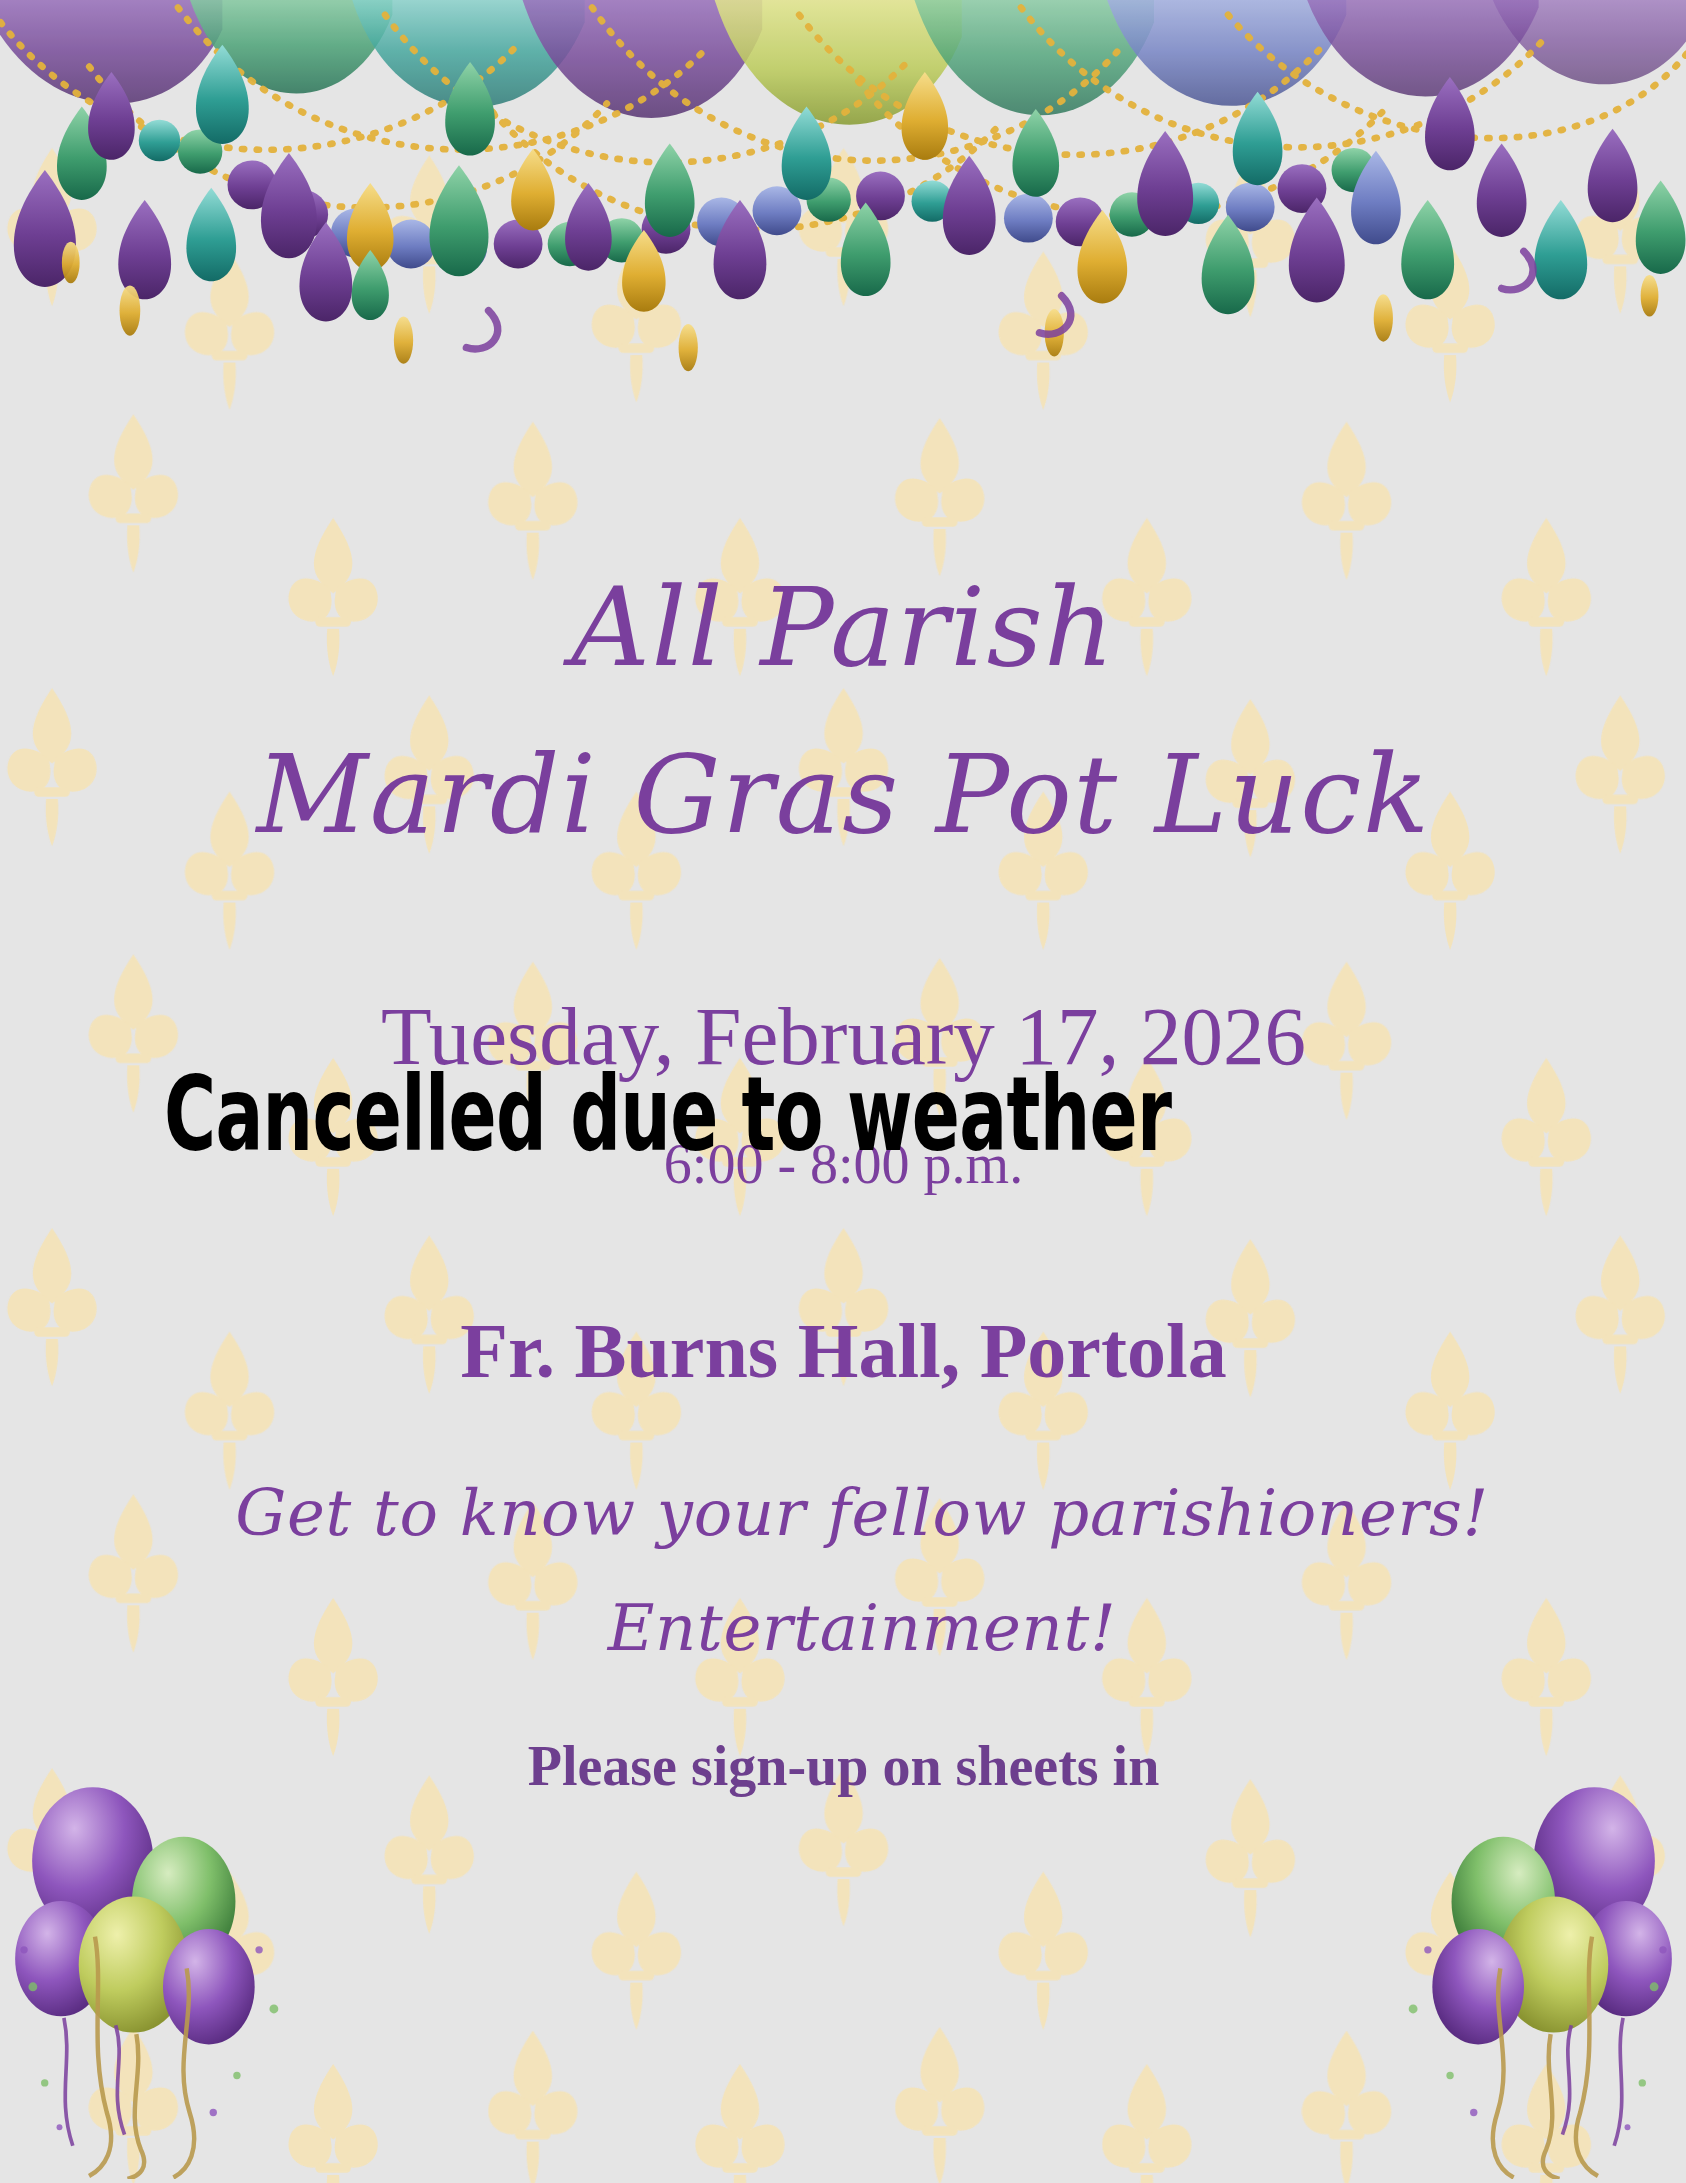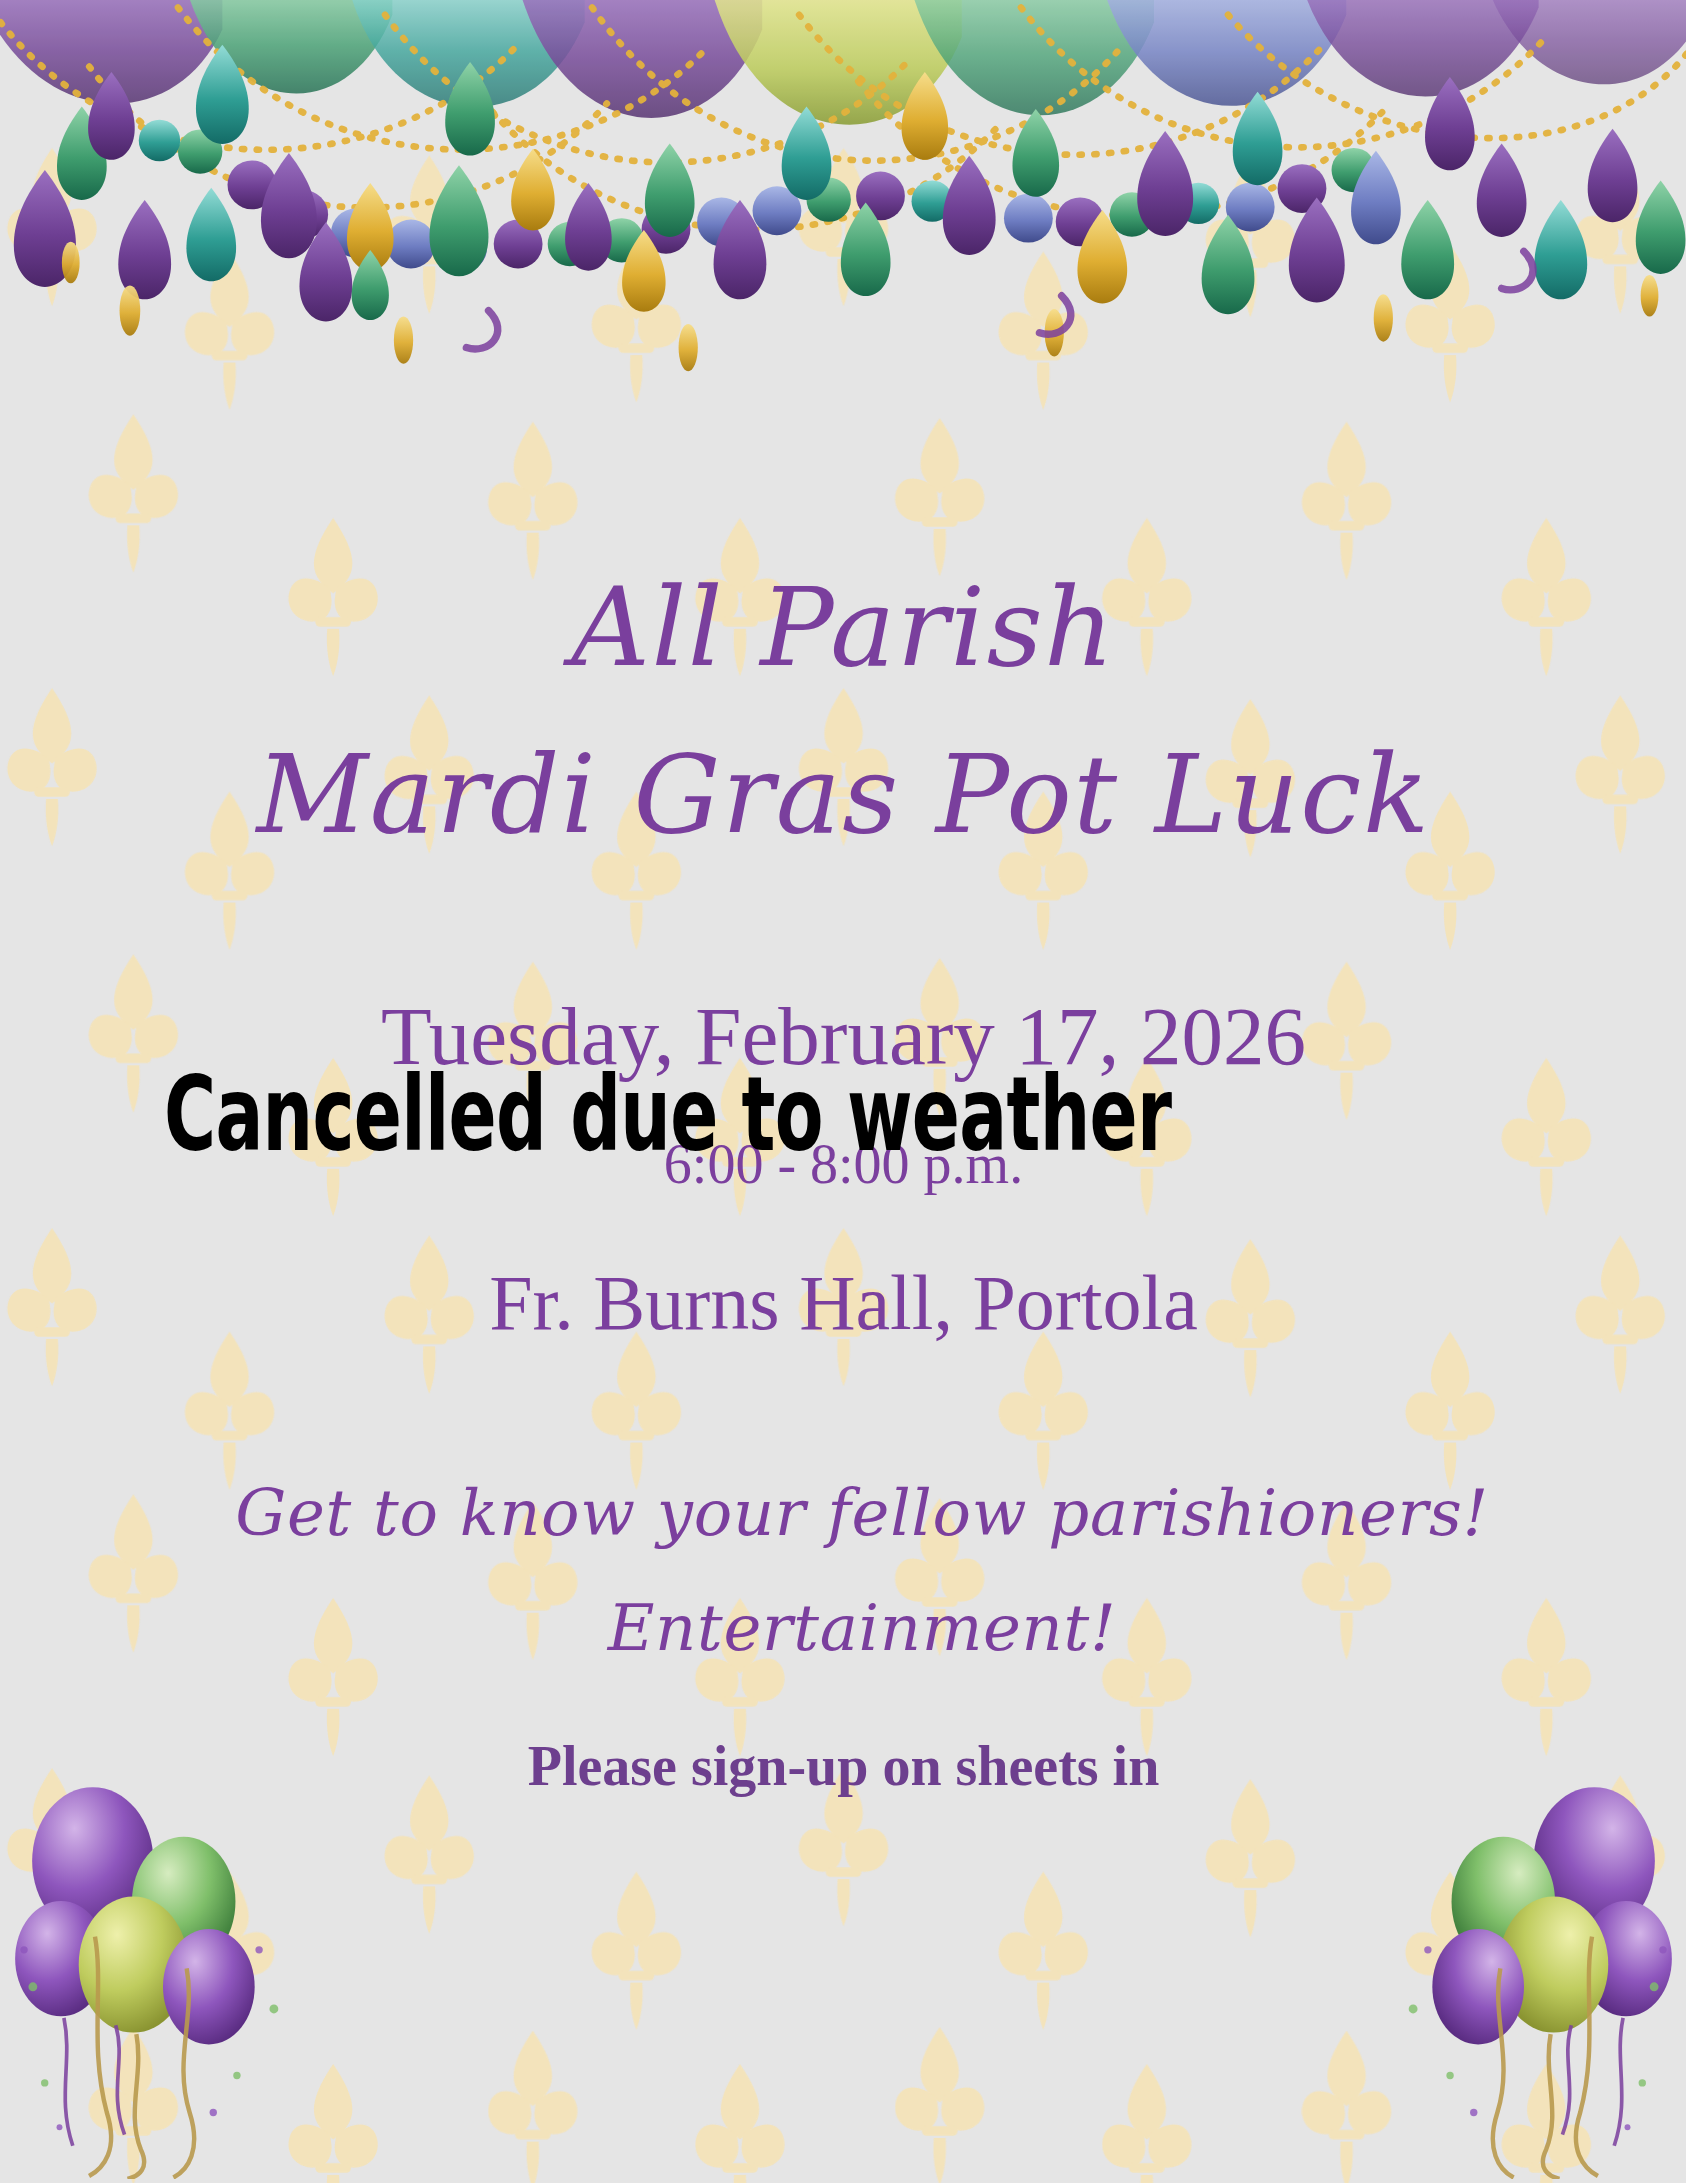--- a/index.html
+++ b/index.html
@@ -64,21 +64,21 @@
   .title-2 { top: 740px; font-size: 109px; }
 
   .line {
     position: absolute;
     left: 0; right: 0;
     color: #7b3f9e;
     font-family: "Liberation Serif", serif;
   }
   .date       { top: 988px; font-size: 83px; }
   .time       { top: 1132px; font-size: 56px; }
-  .place      { top: 1258px; font-size: 78px; }
+  .place      { top: 1306px; font-size: 78px; font-weight: bold; }
 
   .script {
     position: absolute;
     left: 0; right: 0;
     color: #7b3f9e;
     font-family: "DejaVu Serif", serif;
     font-style: italic;
     letter-spacing: 0.7px;
     padding-left: 37px;
   }

